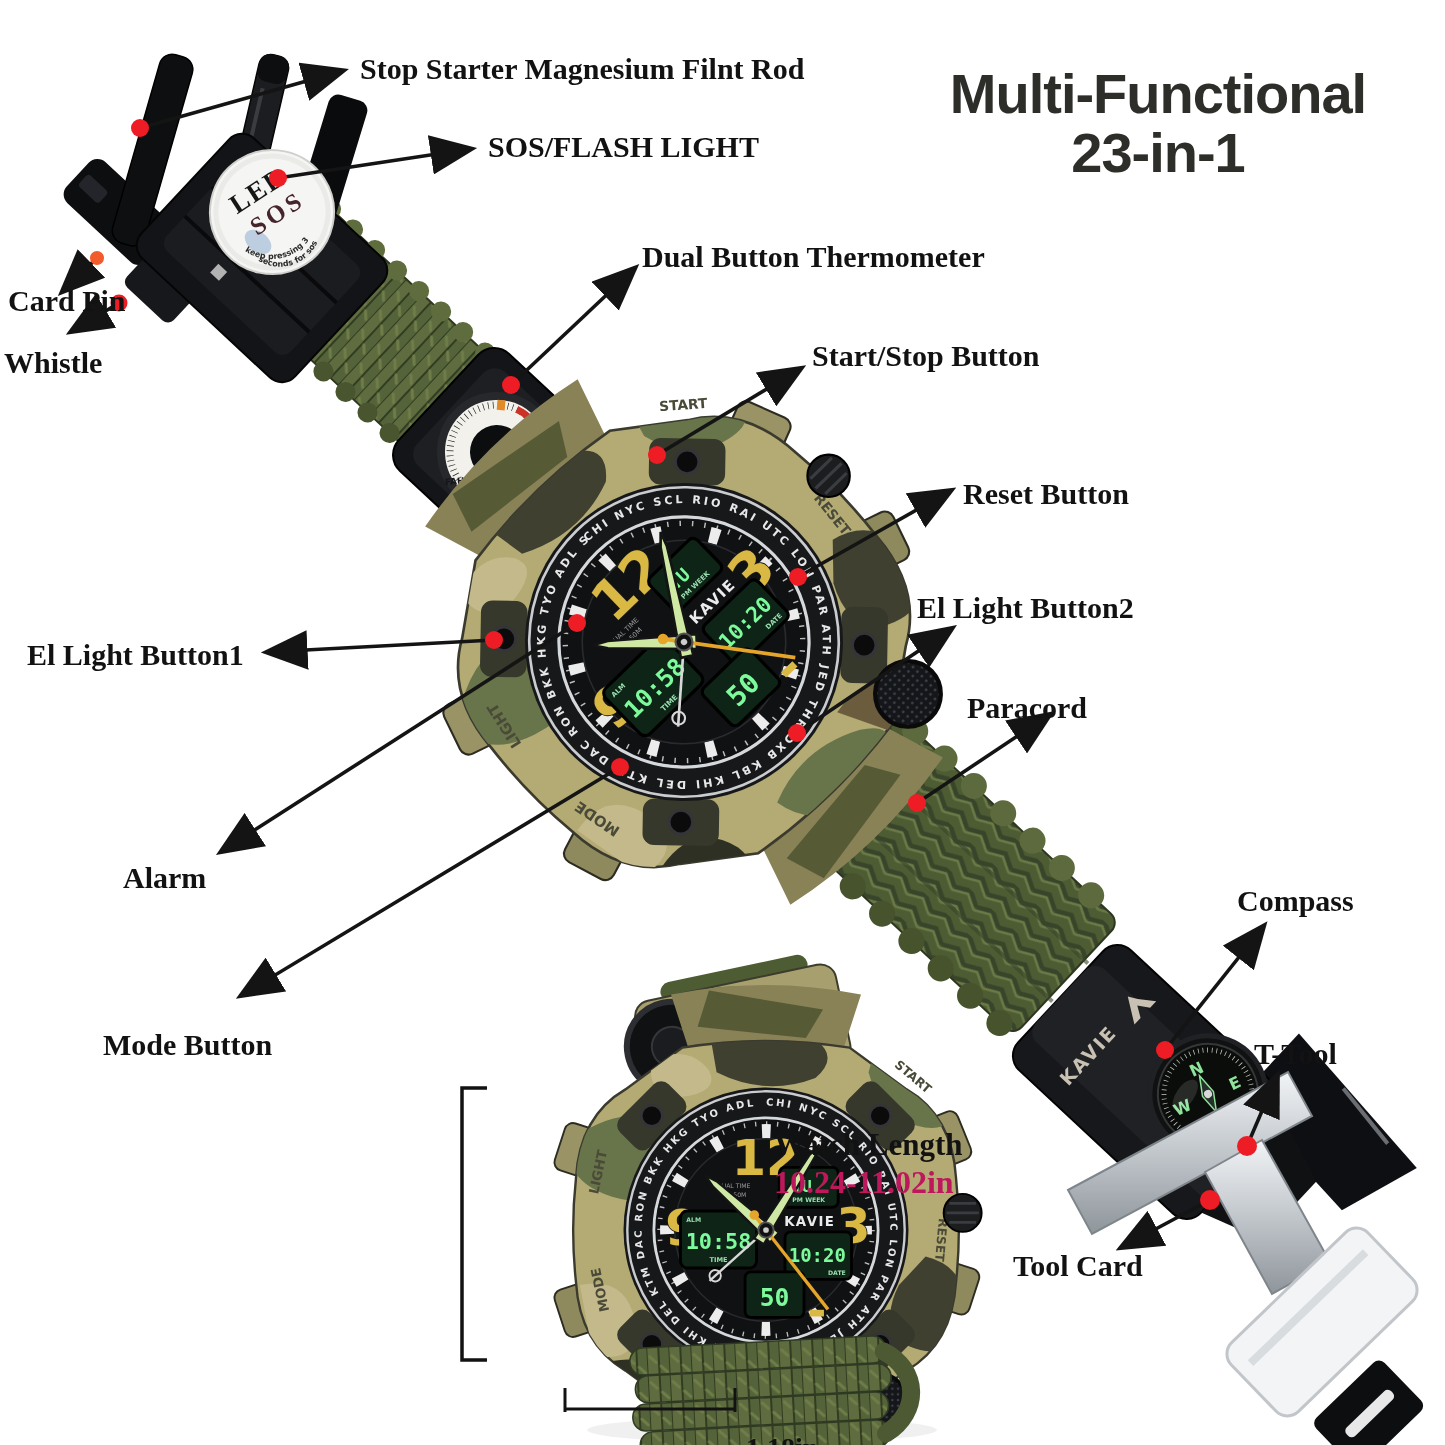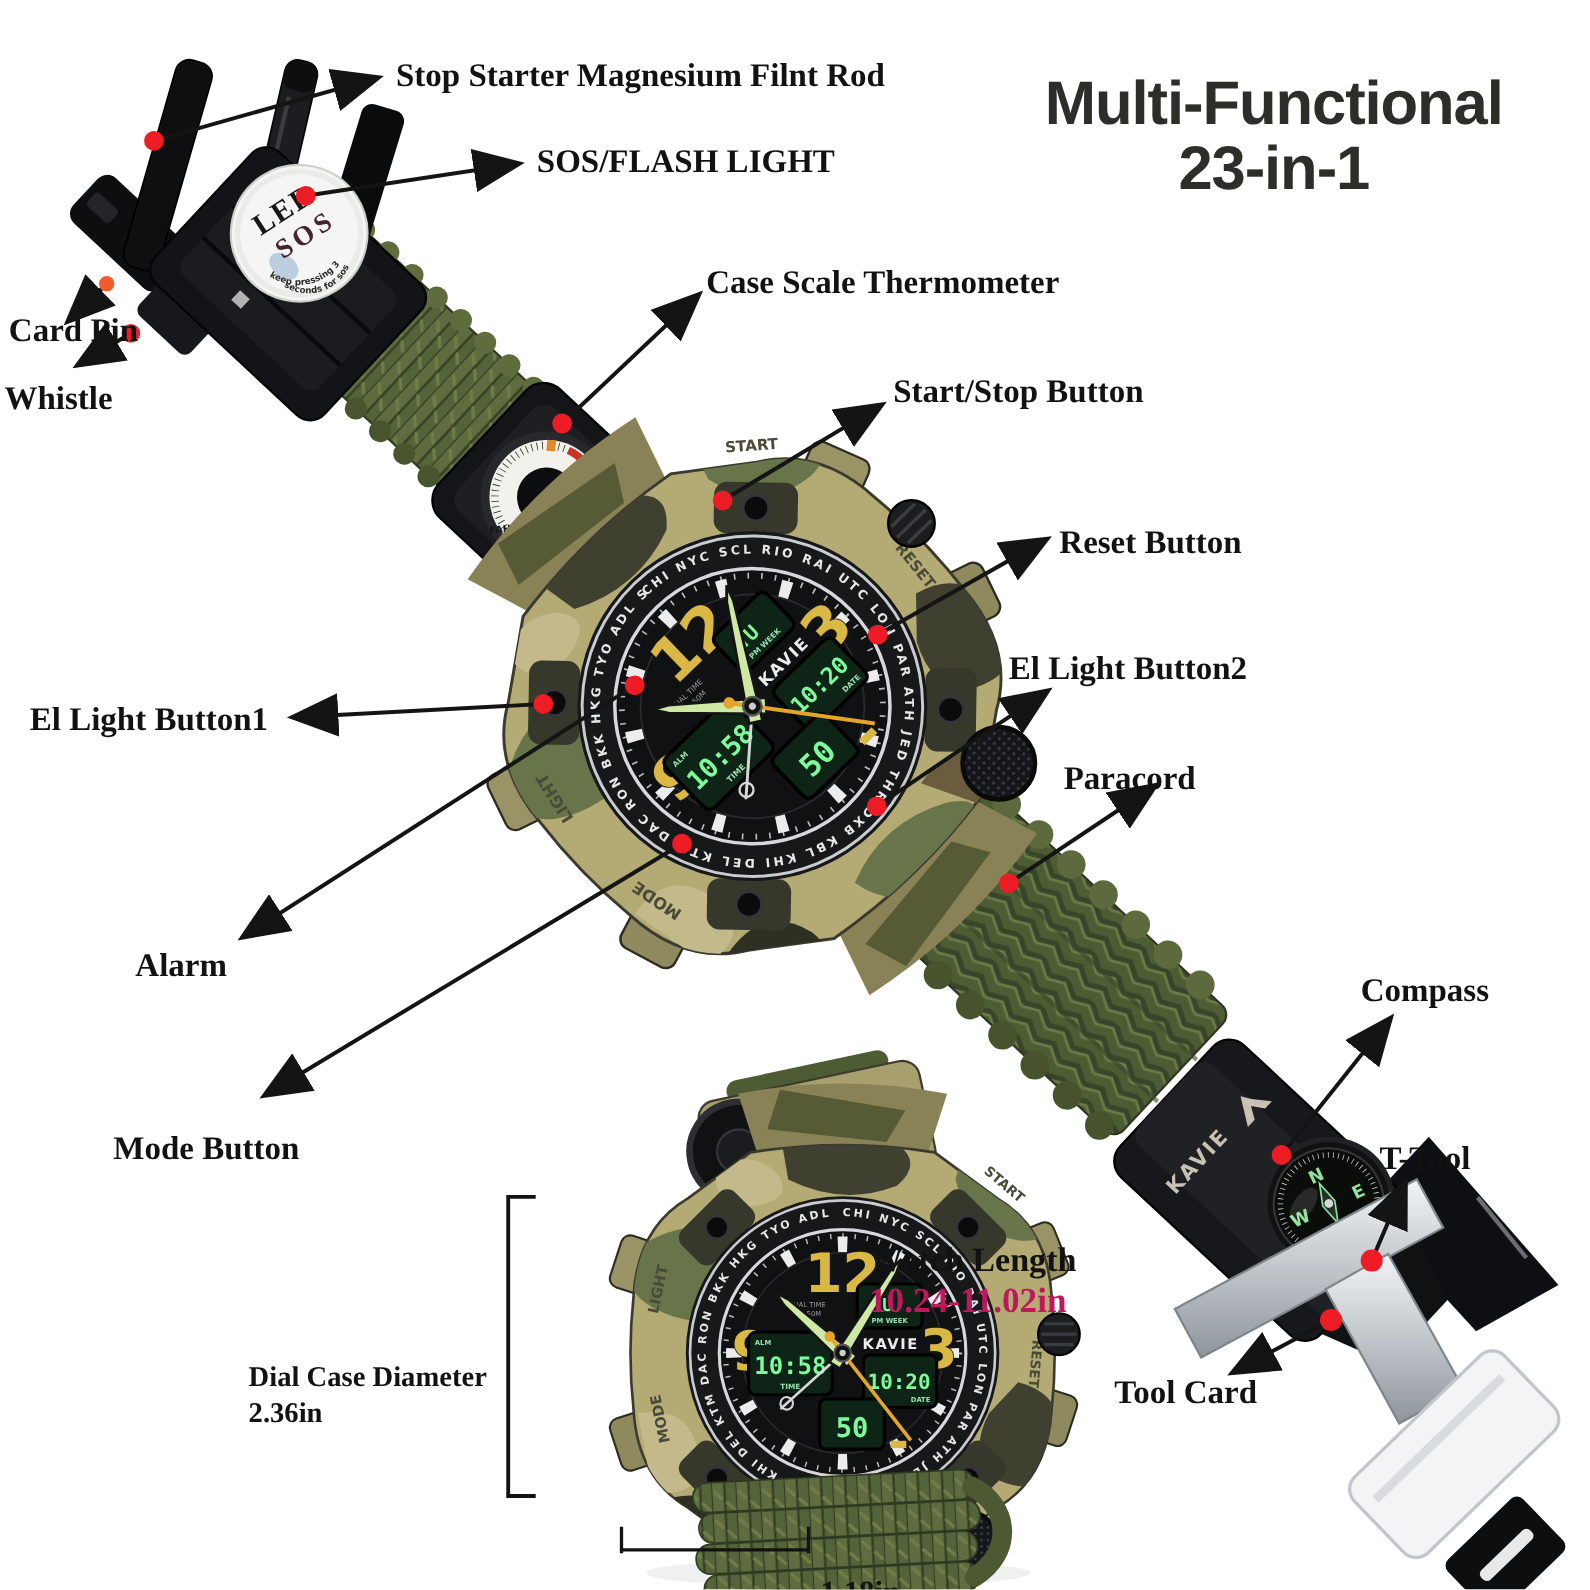--- a/index.html
+++ b/index.html
@@ -5,21 +5,21 @@
   html,body{margin:0;padding:0;background:#ffffff;}
   .stage{position:relative;width:1445px;height:1445px;background:#ffffff;overflow:hidden;
          font-family:"Liberation Serif",serif;}
   .art{position:absolute;left:0;top:0;}
   .lbl{position:absolute;font:700 30px "Liberation Serif",serif;color:#121212;white-space:nowrap;}
   .title{position:absolute;left:872px;top:30px;width:572px;text-align:center;
          font-family:"Liberation Sans",sans-serif;font-weight:700;color:#2d2d2a;line-height:1.06;letter-spacing:-1px;margin-top:34px;}
   .title .t1{font-size:56px;}
   .title .t2{font-size:56px;}
   .dim-dial{position:absolute;left:226px;top:1236px;font:700 26px "Liberation Serif",serif;color:#121212;line-height:1.25;}
-  .dim-len{position:absolute;left:774px;top:1127px;font:700 31px "Liberation Serif",serif;color:#121212;line-height:1.18;margin-left:16px;}
+  .dim-len{position:absolute;left:774px;top:1127px;font:700 31px "Liberation Serif",serif;color:#121212;line-height:1.18;}
   .dim-len .red{color:#be185d;font-size:32px;}
   .dim-lug{position:absolute;left:746px;top:1384px;font:700 28px "Liberation Serif",serif;color:#121212;margin-top:48px;}
   svg text{user-select:none;}
 </style>
 </head>
 <body>
 
 <div class="stage">
 
 <svg class="art" width="1445" height="1445" viewBox="0 0 1445 1445">
@@ -355,35 +355,31 @@
 
 <div class="title">
   <div class="t1">Multi-Functional</div>
   <div class="t2">23-in-1</div>
 </div>
 
 <div class="lbl" style="left:360px;top:52px">Stop Starter Magnesium Filnt Rod</div>
 <div class="lbl" style="left:488px;top:130px">SOS/FLASH LIGHT</div>
 <div class="lbl" style="left:8px;top:284px">Card Pin</div>
 <div class="lbl" style="left:4px;top:346px">Whistle</div>
-<div class="lbl" style="left:642px;top:240px">Case Scale Thermometer</div>
+<div class="lbl" style="left:642px;top:240px">Dual Button Thermometer</div>
 <div class="lbl" style="left:812px;top:339px">Start/Stop Button</div>
 <div class="lbl" style="left:963px;top:477px">Reset Button</div>
 <div class="lbl" style="left:27px;top:638px">El Light Button1</div>
 <div class="lbl" style="left:917px;top:591px">El Light Button2</div>
 <div class="lbl" style="left:967px;top:691px">Paracord</div>
 <div class="lbl" style="left:123px;top:861px">Alarm</div>
 <div class="lbl" style="left:103px;top:1028px">Mode Button</div>
 <div class="lbl" style="left:1237px;top:884px">Compass</div>
 <div class="lbl" style="left:1254px;top:1037px">T-Tool</div>
 <div class="lbl" style="left:1013px;top:1249px">Tool Card</div>
 
-<div class="dim-dial">
-  <div>Dial Case Diameter</div>
-  <div>2.36in</div>
-</div>
 <div class="dim-len">
   <div>Watch Length</div>
   <div class="red">10.24-11.02in</div>
 </div>
 <div class="dim-lug">1.18in</div>
 
 </div>
 
 </body></html>

